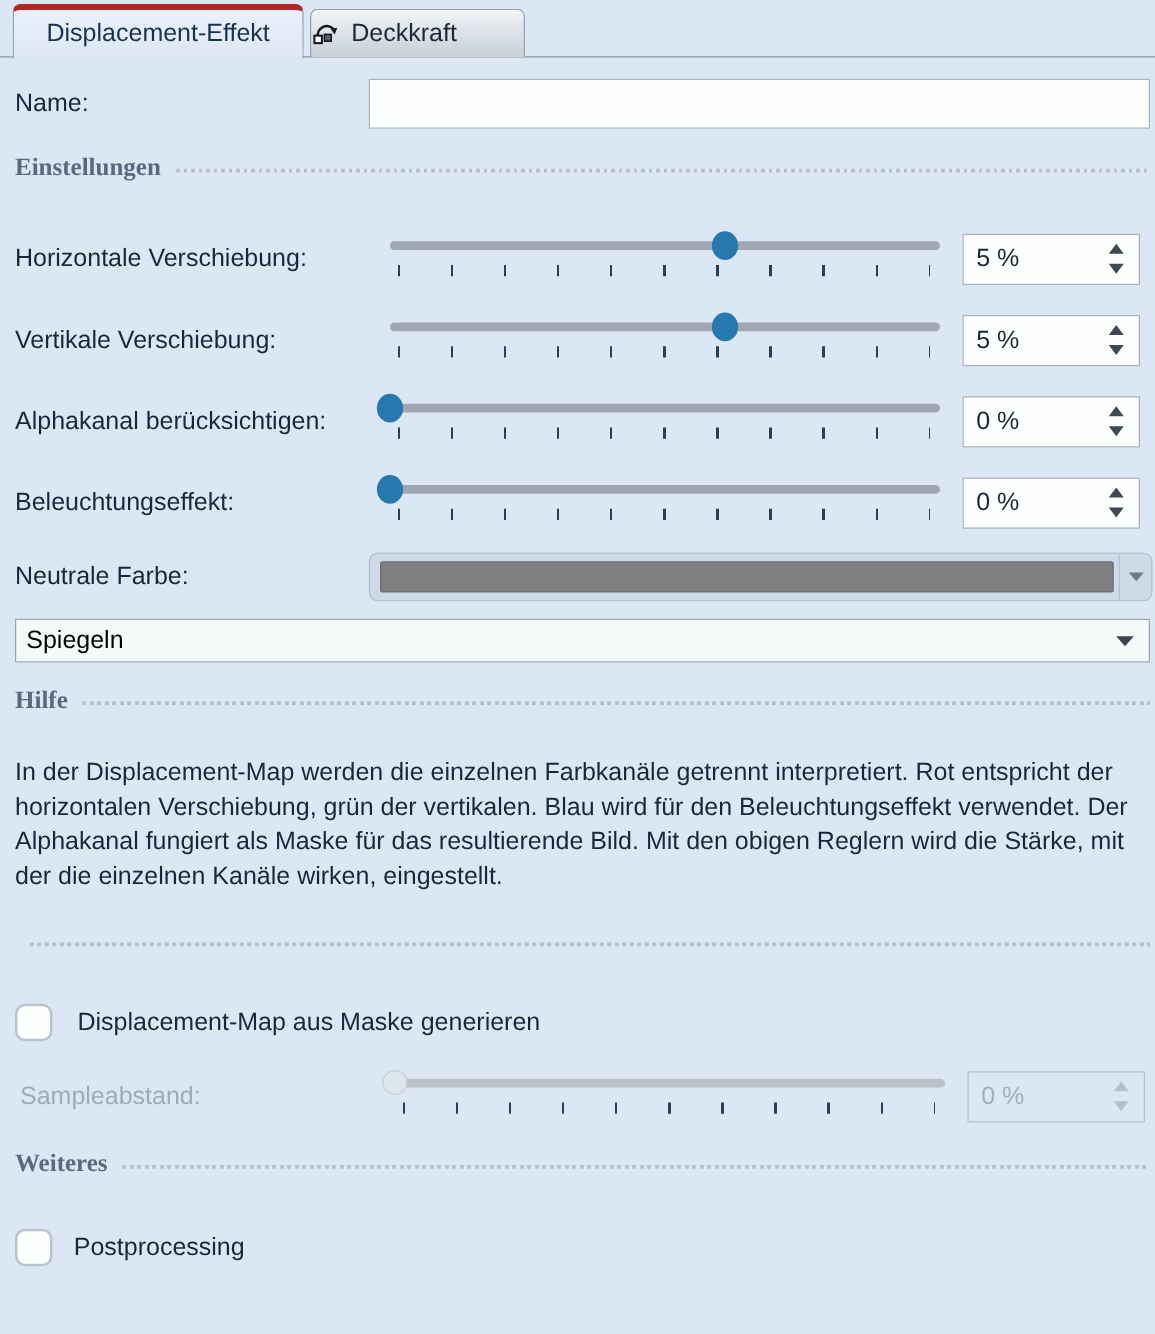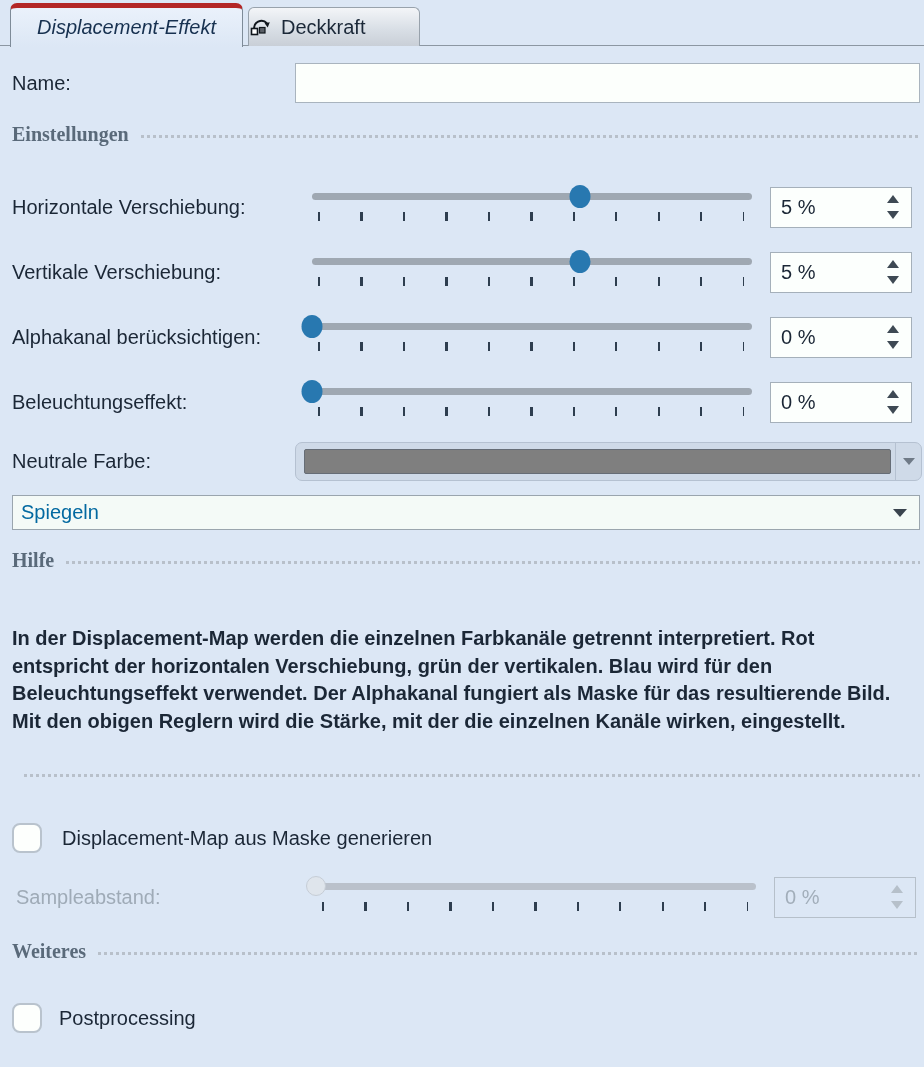--- a/index.html
+++ b/index.html
@@ -8,21 +8,21 @@
   .page { position:relative; width:924px; height:1067px; background:#dce7f5; overflow:hidden; }
 
   
   .tabbar { position:relative; height:46px; border-bottom:1px solid #8c97a2; }
   .tab { cursor:pointer; }
   .tab.active {
     position:absolute; left:10px; top:3px; width:233px; height:44px;
     background:linear-gradient(180deg,#eaf1fb,#dce7f5);
     border:1px solid #7e8b98; border-bottom:none;
     border-top:5px solid #b32626; border-radius:7px 7px 0 0;
-    display:flex; align-items:center; justify-content:center; z-index:2;font-style:italic;
+    display:flex; align-items:center; justify-content:center; z-index:2;
   }
   .tab.active .tab-label { color:#173150; font-size:20px; }
   .tab.inactive {
     position:absolute; left:248px; top:7px; width:172px; height:39px;
     background:linear-gradient(180deg,#f3f5f8 0%,#d9dfe6 55%,#c9cfd7 100%);
     border:1px solid #98a2ac; border-bottom:none; border-radius:6px 6px 0 0;
     display:flex; align-items:center; gap:8px; z-index:1;
   }
   .tab.inactive .tab-label { color:#1b2838; font-size:20px; }
   .tab-icon { width:24px; height:24px; flex:0 0 auto; }
@@ -84,26 +84,26 @@
   .color-arrow-zone { width:26px; display:flex; align-items:center; justify-content:center;
                       border-left:1px solid #b5c1d1; }
   .caret-sm { width:0; height:0; border-left:6px solid transparent; border-right:6px solid transparent;
               border-top:7px solid #6f7a87; }
 
   
   .combo-row { margin-top:14px; height:35px; }
   .combo { flex:1; margin-right:4px; height:35px; background:#f4faf7; border:1px solid #9aa5ae;
            display:flex; align-items:center; justify-content:space-between; padding:0 12px 0 8px;
            cursor:pointer; }
-  .combo-val { font-size:20px; color:#0369a1; }
+  .combo-val { font-size:20px; color:#000000; }
   .caret-dk { width:0; height:0; border-left:7px solid transparent; border-right:7px solid transparent;
               border-top:8px solid #39434e; }
 
   
-  .help-text { margin-top:54px; padding:0 16px 0 12px; font-size:20px; line-height:27.5px; color:#1b2736;font-weight:bold; }
+  .help-text { margin-top:34px; padding:0 16px 0 12px; font-size:20px; line-height:27.5px; color:#1b2736; }
 
   
   .cb-row { height:32px; gap:17px; }
   .cb { width:30px; height:30px; border-radius:8px; background:#fdfffd; border:2px solid #b9c3cd;
         cursor:pointer; flex:0 0 30px; }
   .cb-label { font-size:20px; color:#1b2736; }
 
   .mt26 { margin-top:26px; }
   .mt37 { margin-top:37px; }
   .mt19 { margin-top:19px; }

